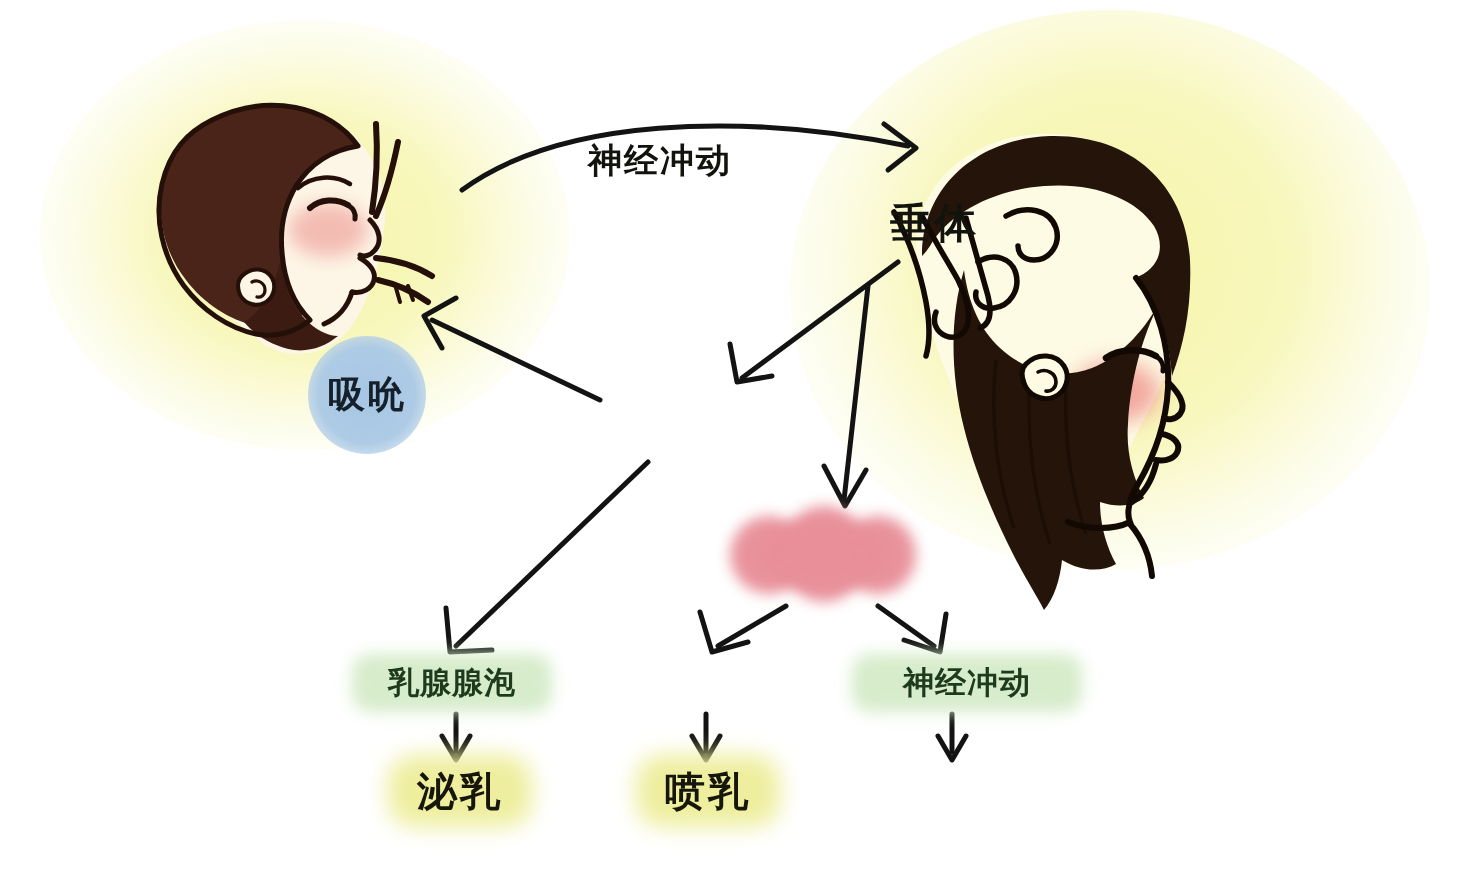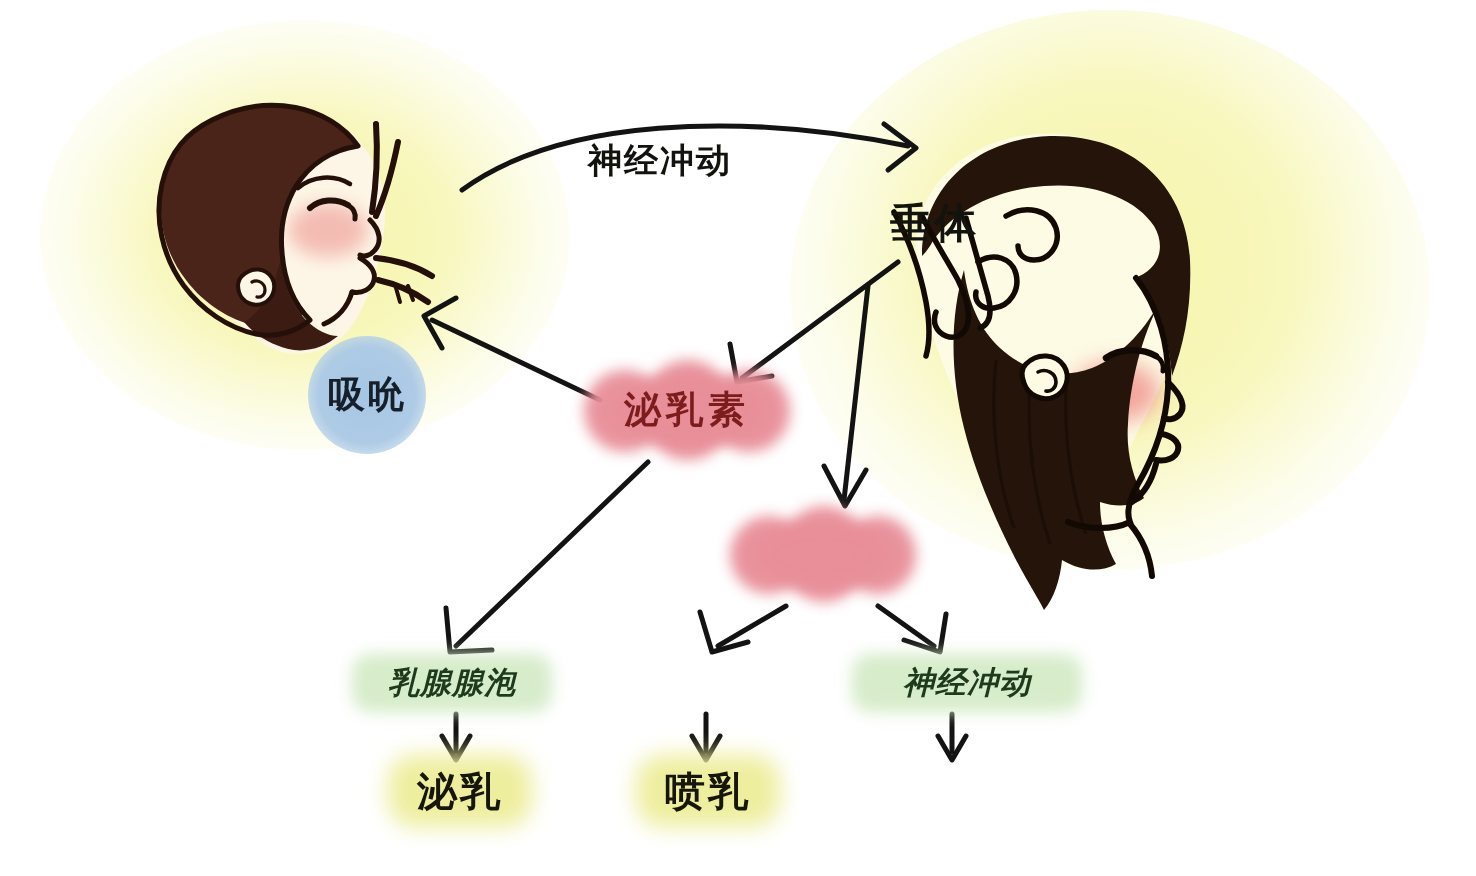--- a/index.html
+++ b/index.html
@@ -81,21 +81,21 @@
     letter-spacing:1px;
     border-radius:14px;
   }
   .node-green .green-bg{
     position:absolute;left:-10px;top:-6px;right:-10px;bottom:-6px;
     background:#d6ecca;
     filter:blur(8px);
     border-radius:18px;
     z-index:0;
   }
-  .node-green .green-label{position:relative;z-index:1;font-style:italic;}
+  .node-green .green-label{position:relative;z-index:1;}
 
   #node-alveoli{left:362px;top:660px;width:180px;height:46px;}
   #node-duct-muscle{left:580px;top:660px;width:248px;height:46px;}
   #node-uterus-muscle{left:862px;top:660px;width:210px;height:46px;}
 
   .node-yellow{
     color:#16160a;
     font-size:40px;
     letter-spacing:3px;
   }
@@ -269,29 +269,20 @@
     </g>
   </svg>
 
   <div class="anno" id="label-nerve-impulse">神经冲动</div>
   <div class="anno" id="label-pituitary">垂体</div>
 
   <div class="node node-circle" id="node-suckling">
     <span>吸吮</span>
   </div>
 
-  <div class="node node-blob" id="node-prolactin">
-    <span class="blob-bg">
-      <span style="left:0;top:14px;width:82px;height:82px;"></span>
-      <span style="left:58px;top:4px;width:92px;height:100px;"></span>
-      <span style="left:124px;top:14px;width:82px;height:82px;"></span>
-      <span style="left:30px;top:22px;width:150px;height:66px;"></span>
-    </span>
-    <span class="blob-label">泌乳素</span>
-  </div>
 
   <div class="node node-blob" id="node-oxytocin">
     <span class="blob-bg">
       <span style="left:0;top:12px;width:78px;height:78px;"></span>
       <span style="left:50px;top:2px;width:88px;height:96px;"></span>
       <span style="left:110px;top:12px;width:76px;height:78px;"></span>
       <span style="left:26px;top:20px;width:134px;height:62px;"></span>
     </span>
   </div>
 

